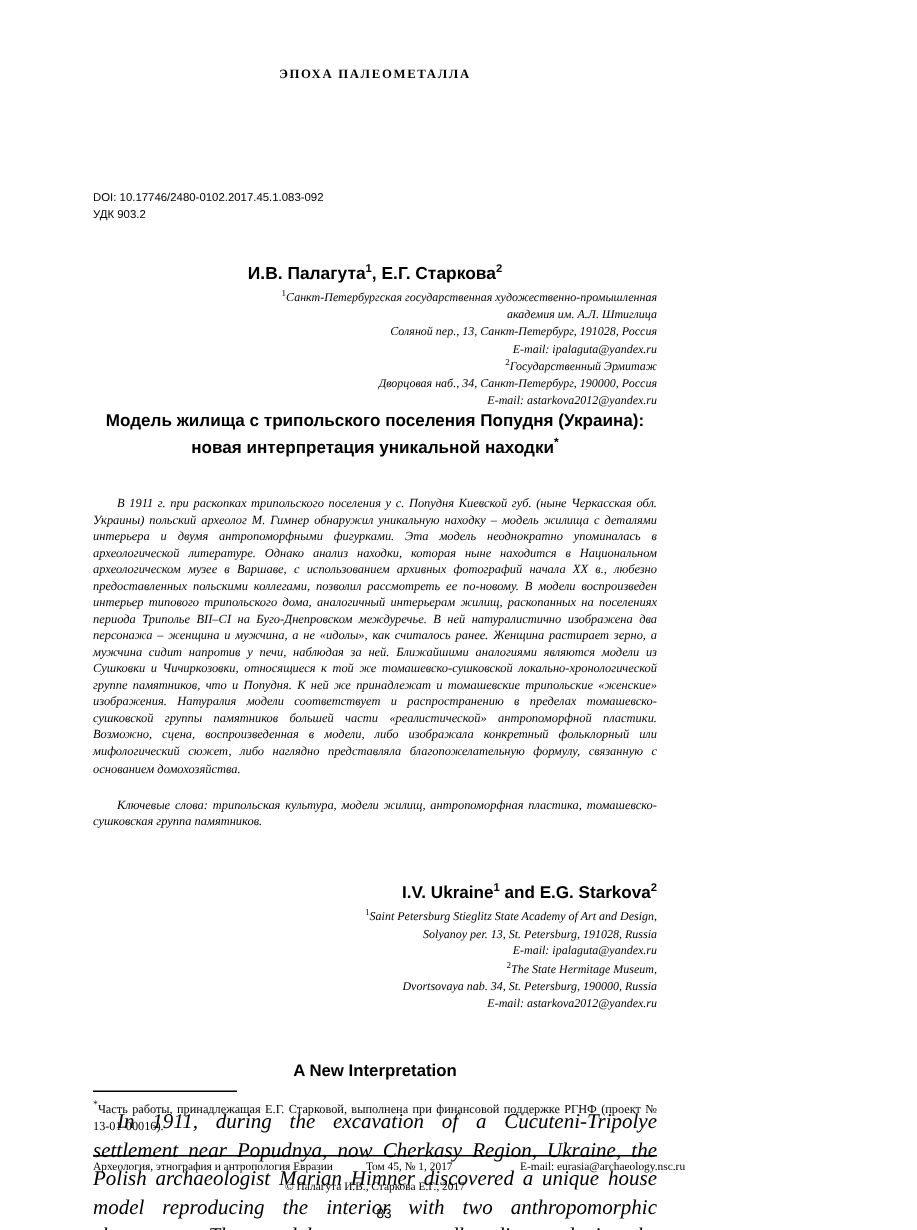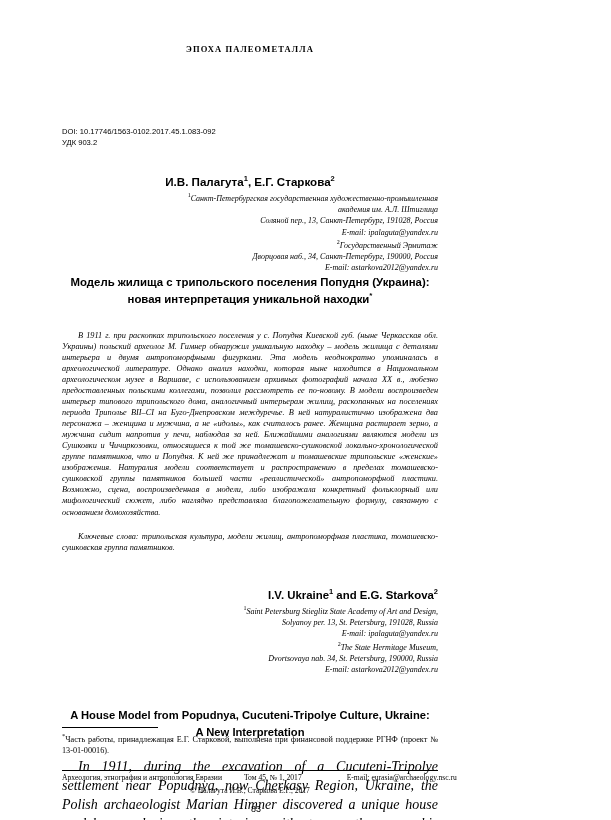--- a/index.html
+++ b/index.html
@@ -191,21 +191,21 @@
   }
 </style>
 </head>
 <body>
 
 <div class="page">
 
   <div class="running-head">ЭПОХА ПАЛЕОМЕТАЛЛА</div>
 
   <div class="doi-block">
-    <div>DOI: 10.17746/1563-0102.2017.45.1.083-092</div>
+    <div>DOI: 10.17746/2480-0102.2017.45.1.083-092</div>
     <div>УДК 903.2</div>
   </div>
 
   <div class="authors-line">
     <span>И.В. Палагута</span><sup>1</sup><span>, Е.Г. Старкова</span><sup>2</sup>
   </div>
 
   <div class="affil">
     <div class="line">
       <sup>1</sup><span>Санкт-Петербургская государственная художественно-промышленная</span>
@@ -244,21 +244,20 @@
     <div>Solyanoy per. 13, St. Petersburg, 191028, Russia</div>
     <div class="email">E-mail: ipalaguta@yandex.ru</div>
     <div class="line">
       <sup>2</sup><span>The State Hermitage Museum,</span>
     </div>
     <div>Dvortsovaya nab. 34, St. Petersburg, 190000, Russia</div>
     <div class="email">E-mail: astarkova2012@yandex.ru</div>
   </div>
 
   <div class="title-en">
-    <div>A House Model from Popudnya, Cucuteni-Tripolye Culture, Ukraine:</div>
     <div>A New Interpretation</div>
   </div>
 
   <div class="abstract-en">In 1911, during the excavation of a Cucuteni-Tripolye settlement near Popudnya, now Cherkasy Region, Ukraine, the Polish archaeologist Marian Himner discovered a unique house model reproducing the interior with two anthropomorphic characters. The model was repeatedly discussed in the archaeological literature. However, the analysis of the find, owned by the National Archaeological Museum in Warsaw, and its parallels, using archival photographs of the early 1900s, kindly provided by Polish</div>
 
   <div class="footnote-rule"></div>
 
   <div class="footnote">
     <sup>*</sup><span>Часть работы, принадлежащая Е.Г. Старковой, выполнена при финансовой поддержке РГНФ (проект № 13-01-00016).</span>
   </div>

